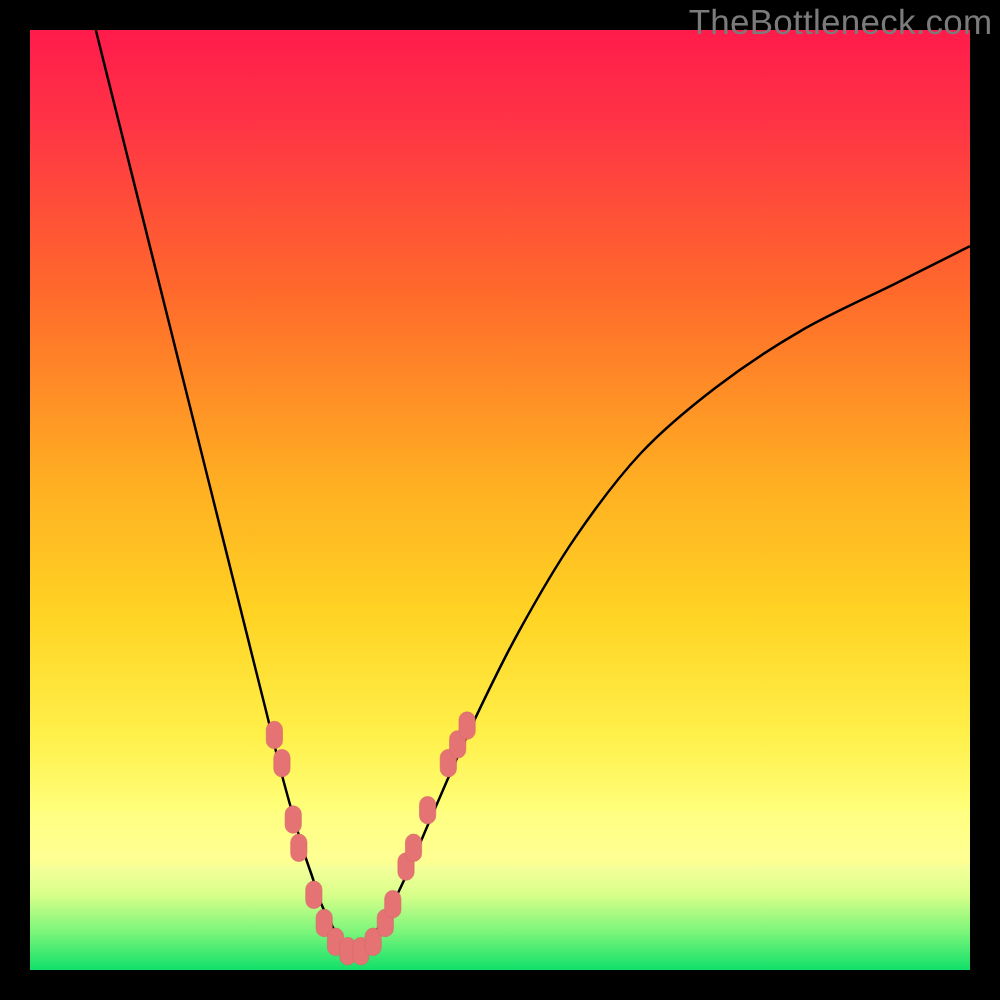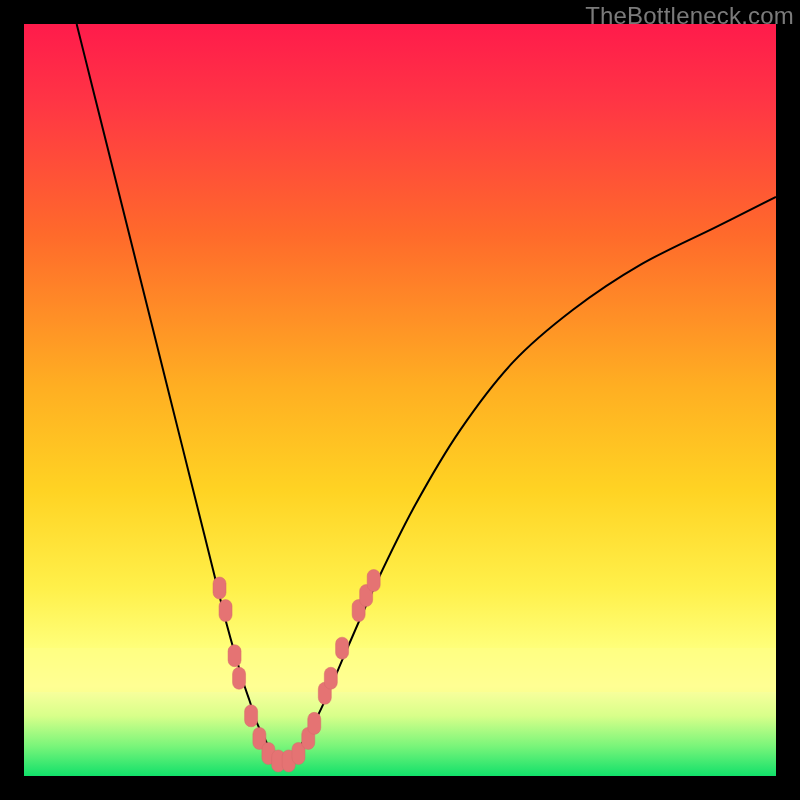--- a/index.html
+++ b/index.html
@@ -24,21 +24,21 @@
     left: 0;
     top: 0;
     width: 752px;
     height: 752px;
   }
   .watermark {
     position: absolute;
     top: 2px;
     right: 6px;
     color: #7b7b7b;
-    font-size: 24px;
+    font-size: 28px;
     font-weight: 500;
     letter-spacing: 0.2px;
     user-select: none;
   }
   svg { display: block; }
 </style>
 </head>
 <body>
 
 <div class="frame">

